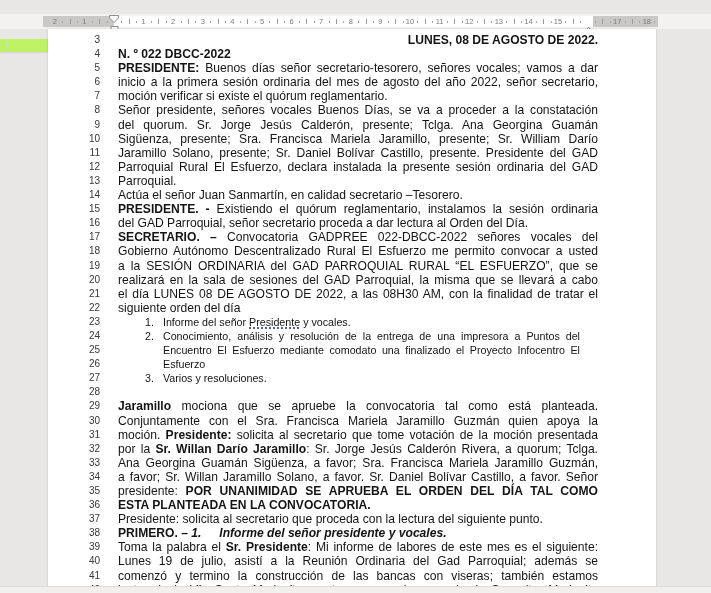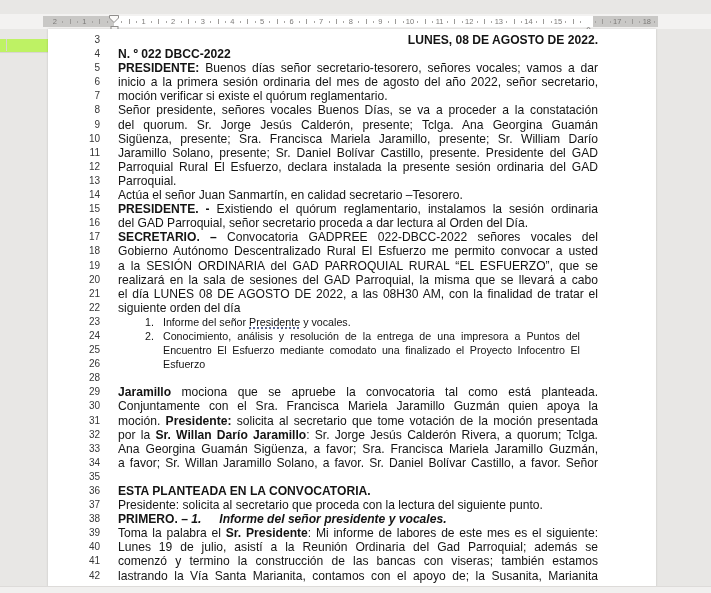--- a/index.html
+++ b/index.html
@@ -279,20 +279,24 @@
           </div>
           <div class="line-row">
             <span class="line-num">25</span>
             <div class="line-text justify list" style="padding-left: 45px;"><span class="">Encuentro El Esfuerzo mediante comodato una finalizado el Proyecto Infocentro El</span></div>
           </div>
           <div class="line-row">
             <span class="line-num">26</span>
             <div class="line-text left list" style="padding-left: 45px;"><span class="">Esfuerzo</span></div>
           </div>
           <div class="line-row">
+            <span class="line-num">27</span>
+            <div class="line-text left list" style="padding-left: 27px;"><span class="">3.</span><span class="spacer" style="width: 9px;"></span><span class="">Varios y resoluciones.</span></div>
+          </div>
+          <div class="line-row">
             <span class="line-num">28</span>
           </div>
           <div class="line-row">
             <span class="line-num">29</span>
             <div class="line-text justify"><span class="b ">Jaramillo</span><span class=""> mociona que se apruebe la convocatoria tal como está planteada.</span></div>
           </div>
           <div class="line-row">
             <span class="line-num">30</span>
             <div class="line-text justify"><span class="">Conjuntamente con el Sra. Francisca Mariela Jaramillo Guzmán quien apoya la</span></div>
           </div>
@@ -307,20 +311,21 @@
           <div class="line-row">
             <span class="line-num">33</span>
             <div class="line-text justify"><span class="">Ana Georgina Guamán Sigüenza, a favor; Sra. Francisca Mariela Jaramillo Guzmán,</span></div>
           </div>
           <div class="line-row">
             <span class="line-num">34</span>
             <div class="line-text justify"><span class="">a favor; Sr. Willan Jaramillo Solano, a favor. Sr. Daniel Bolívar Castillo, a favor. Señor</span></div>
           </div>
           <div class="line-row">
             <span class="line-num">35</span>
+            <div class="line-text justify"><span class="">presidente: </span><span class="b ">POR UNANIMIDAD SE APRUEBA EL ORDEN DEL DÍA TAL COMO</span></div>
           </div>
           <div class="line-row">
             <span class="line-num">36</span>
             <div class="line-text left"><span class="b ">ESTA PLANTEADA EN LA CONVOCATORIA.</span></div>
           </div>
           <div class="line-row">
             <span class="line-num">37</span>
             <div class="line-text left"><span class="">Presidente: solicita al secretario que proceda con la lectura del siguiente punto.</span></div>
           </div>
           <div class="line-row">

